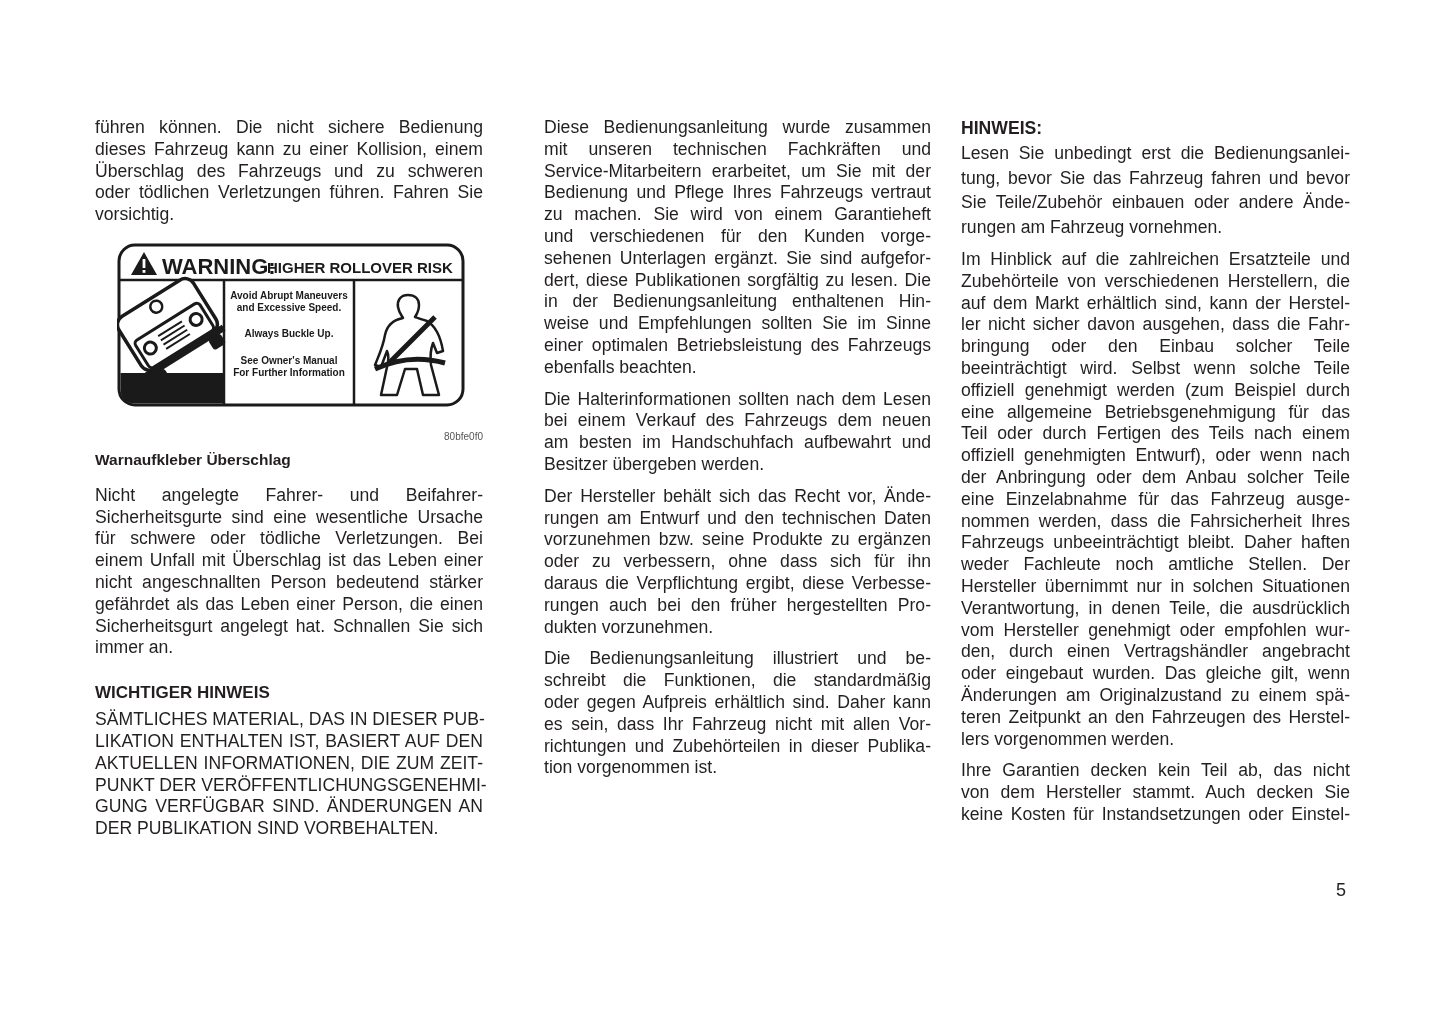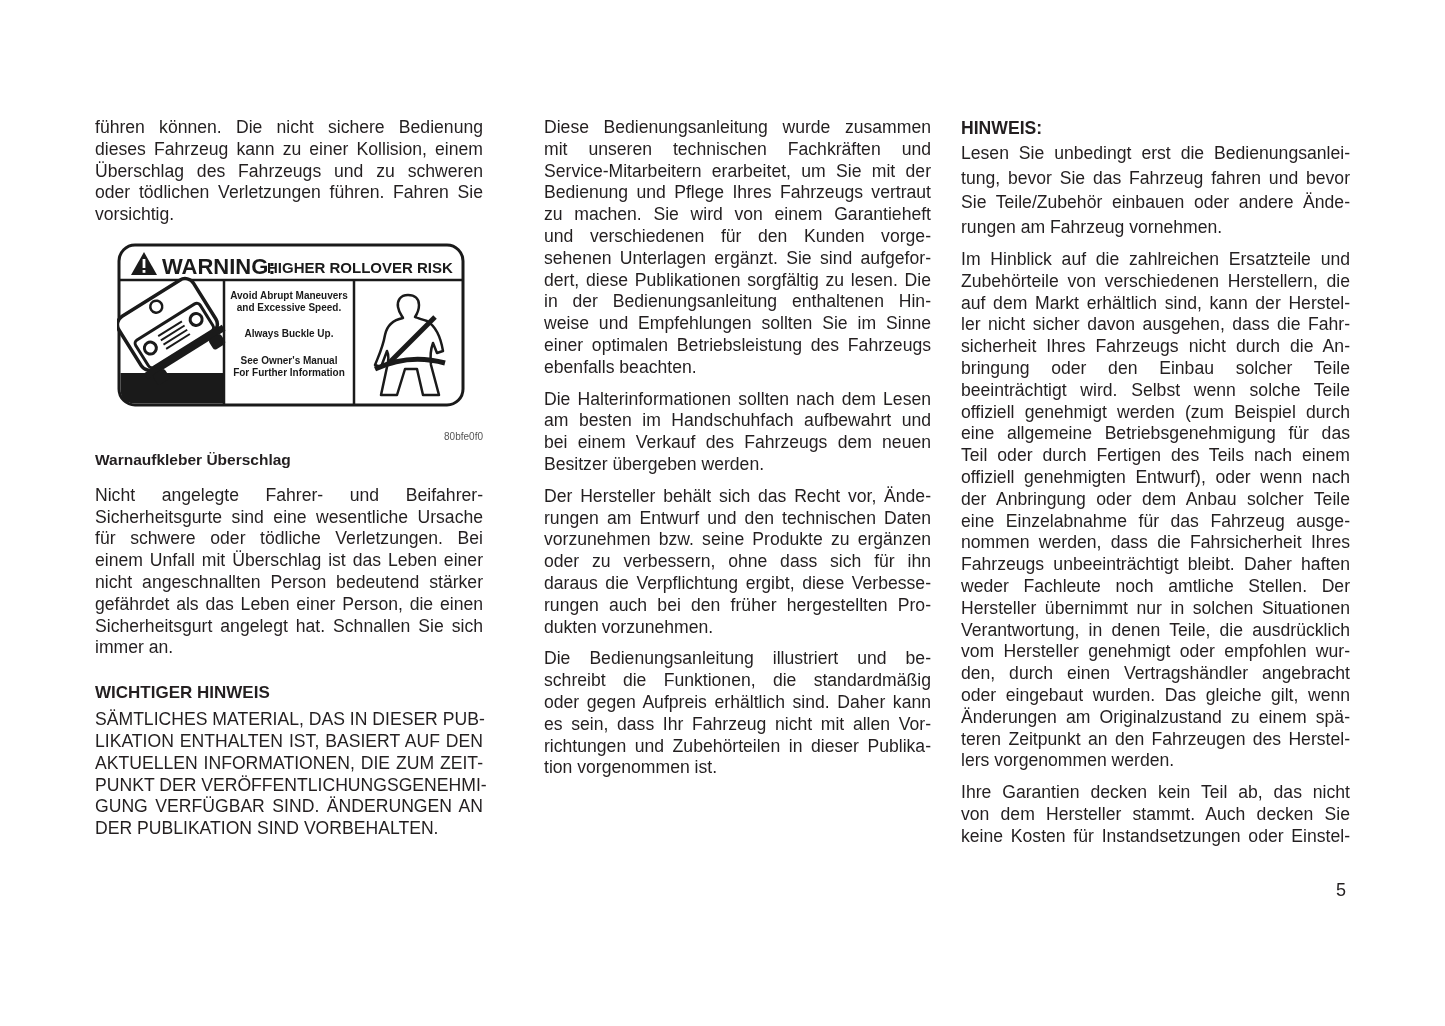--- a/index.html
+++ b/index.html
@@ -118,22 +118,22 @@
     <span class="line">und verschiedenen für den Kunden vorge-</span>
     <span class="line">sehenen Unterlagen ergänzt. Sie sind aufgefor-</span>
     <span class="line">dert, diese Publikationen sorgfältig zu lesen. Die</span>
     <span class="line">in der Bedienungsanleitung enthaltenen Hin-</span>
     <span class="line">weise und Empfehlungen sollten Sie im Sinne</span>
     <span class="line">einer optimalen Betriebsleistung des Fahrzeugs</span>
     <span class="line last">ebenfalls beachten.</span>
   </p>
   <p>
     <span class="line">Die Halterinformationen sollten nach dem Lesen</span>
+    <span class="line">bei einem Verkauf des Fahrzeugs dem neuen</span>
     <span class="line">am besten im Handschuhfach aufbewahrt und</span>
-    <span class="line">bei einem Verkauf des Fahrzeugs dem neuen</span>
     <span class="line last">Besitzer übergeben werden.</span>
   </p>
   <p>
     <span class="line">Der Hersteller behält sich das Recht vor, Ände-</span>
     <span class="line">rungen am Entwurf und den technischen Daten</span>
     <span class="line">vorzunehmen bzw. seine Produkte zu ergänzen</span>
     <span class="line">oder zu verbessern, ohne dass sich für ihn</span>
     <span class="line">daraus die Verpflichtung ergibt, diese Verbesse-</span>
     <span class="line">rungen auch bei den früher hergestellten Pro-</span>
     <span class="line last">dukten vorzunehmen.</span>
@@ -154,21 +154,20 @@
     <span class="line">Lesen Sie unbedingt erst die Bedienungsanlei-</span>
     <span class="line">tung, bevor Sie das Fahrzeug fahren und bevor</span>
     <span class="line">Sie Teile/Zubehör einbauen oder andere Ände-</span>
     <span class="line last">rungen am Fahrzeug vornehmen.</span>
   </p>
   <p>
     <span class="line">Im Hinblick auf die zahlreichen Ersatzteile und</span>
     <span class="line">Zubehörteile von verschiedenen Herstellern, die</span>
     <span class="line">auf dem Markt erhältlich sind, kann der Herstel-</span>
     <span class="line">ler nicht sicher davon ausgehen, dass die Fahr-</span>
-    <span class="line">sicherheit Ihres Fahrzeugs nicht durch die An-</span>
     <span class="line">bringung oder den Einbau solcher Teile</span>
     <span class="line">beeinträchtigt wird. Selbst wenn solche Teile</span>
     <span class="line">offiziell genehmigt werden (zum Beispiel durch</span>
     <span class="line">eine allgemeine Betriebsgenehmigung für das</span>
     <span class="line">Teil oder durch Fertigen des Teils nach einem</span>
     <span class="line">offiziell genehmigten Entwurf), oder wenn nach</span>
     <span class="line">der Anbringung oder dem Anbau solcher Teile</span>
     <span class="line">eine Einzelabnahme für das Fahrzeug ausge-</span>
     <span class="line">nommen werden, dass die Fahrsicherheit Ihres</span>
     <span class="line">Fahrzeugs unbeeinträchtigt bleibt. Daher haften</span>

